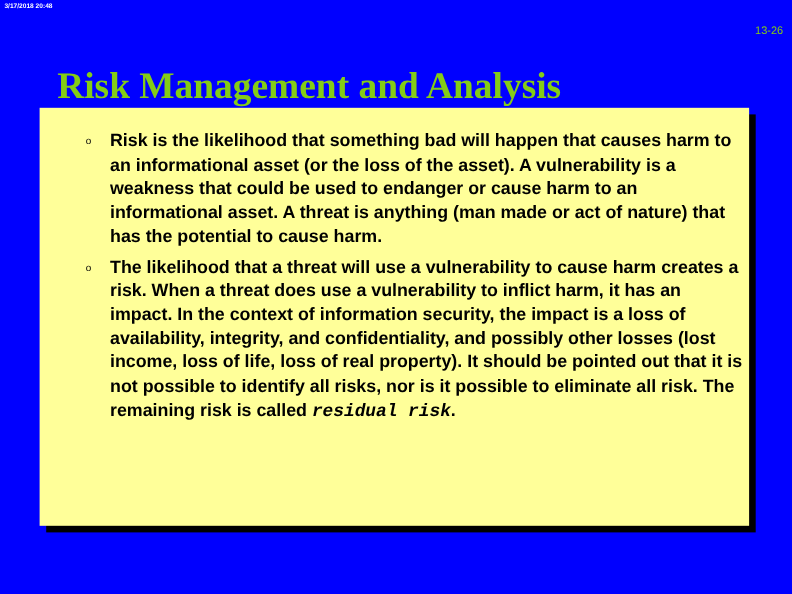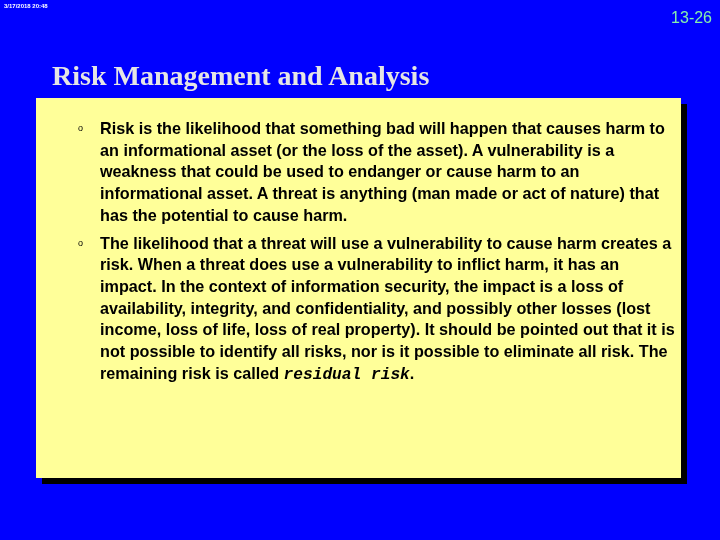--- a/index.html
+++ b/index.html
@@ -8,28 +8,28 @@
       background: #0000ff;
       position: relative;
       font-family: "Liberation Sans", sans-serif;
     }
     .timestamp {
       position: absolute; left: 4px; top: 3px;
       font-size: 6px; color: #ffffff; font-weight: bold;
       font-family: "Liberation Sans", sans-serif;
     }
     .slide-number {
-      position: absolute; right: 8px; top: 9px;
-      font-size: 16px; color: #86efac;
+      position: absolute; right: 8px; top: 23px;
+      font-size: 10px; color: #84cc16;
       font-family: "Liberation Sans", sans-serif;
     }
     .title {
       position: absolute; left: 52px; top: 60px;
       font-family: "Liberation Serif", serif;
-      font-weight: bold; font-size: 28px; color: #e5e5e5;
+      font-weight: bold; font-size: 34px; color: #84cc16;
       margin: 0; white-space: nowrap;
     }
     .shadow {
       position: absolute; left: 42px; top: 104px;
       width: 645px; height: 380px; background: #000000;
     }
     .content-box {
       position: absolute; left: 36px; top: 98px;
       width: 645px; height: 380px; background: #ffff99;
     }

